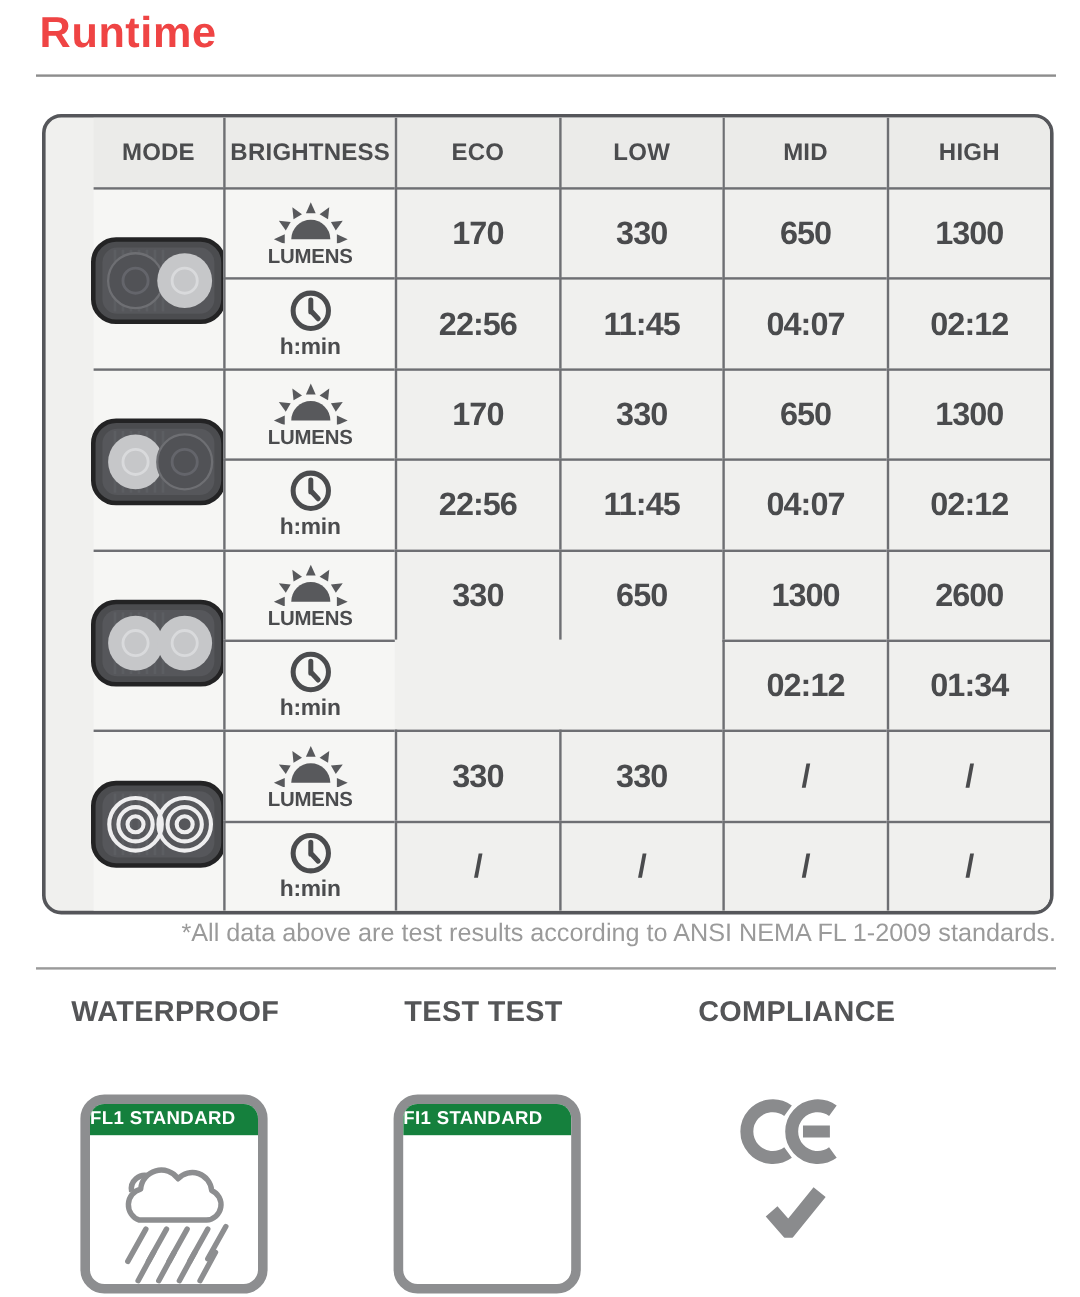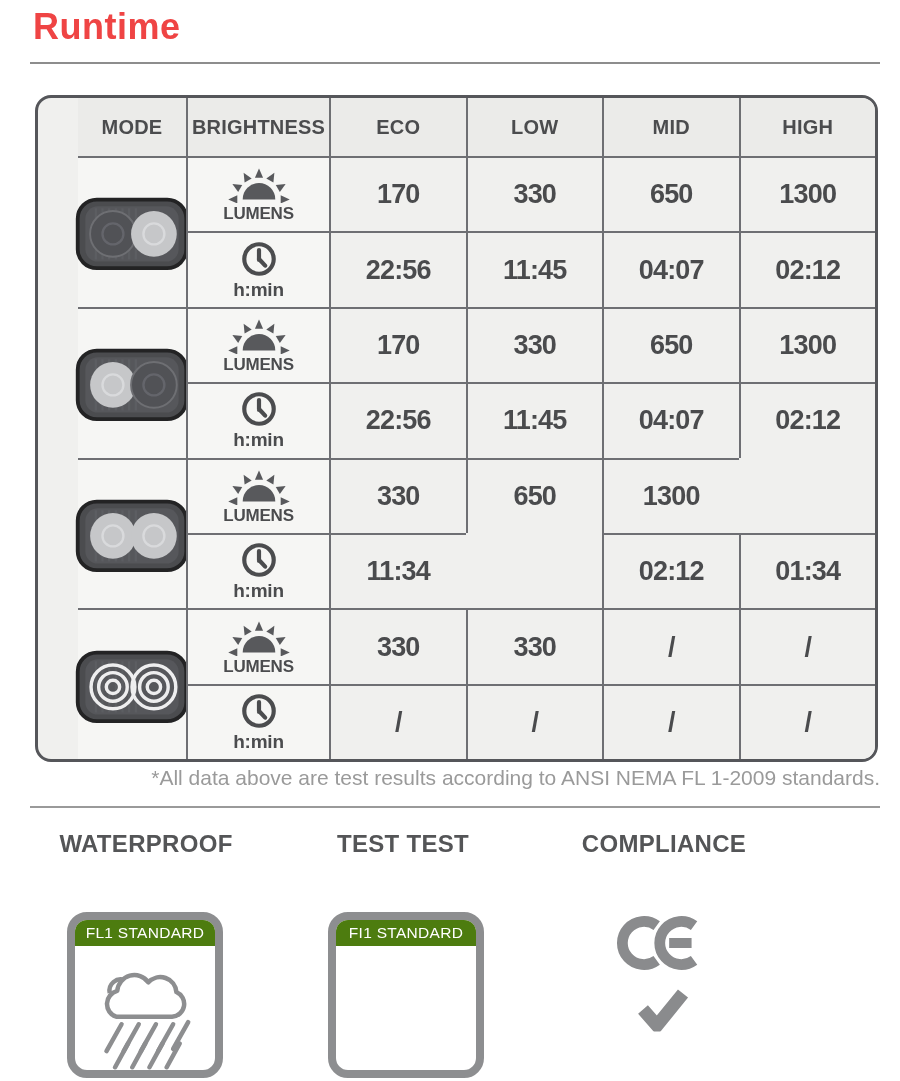--- a/index.html
+++ b/index.html
@@ -53,22 +53,22 @@
   .ct-comp{left:542px;width:244px;}
 
   
   .badge{
     box-sizing:border-box;border:8px solid #8d8e90;border-radius:20px;background:#fff;
     display:flex;flex-direction:column;overflow:hidden;
   }
   .badge-water{left:67px;top:912px;width:156px;height:166px;}
   .badge-drop{left:328px;top:912px;width:156px;height:166px;}
   .badge-band{
-    background:#4d7c0f;color:#ffffff;font-weight:normal;font-size:15.5px;
-    text-align:center;line-height:26px;height:26px;letter-spacing:0.3px;flex:0 0 auto;
+    background:#15803d;color:#ffffff;font-weight:bold;font-size:15.5px;
+    text-align:left;line-height:26px;height:26px;letter-spacing:0.3px;flex:0 0 auto;
   }
   .badge-body{flex:1 1 auto;position:relative;display:flex;align-items:center;justify-content:center;}
   .badge-body svg{width:96%;height:96%;}
   .drop-height{position:absolute;left:14px;top:2px;font-size:31px;color:#8d8e90;font-weight:400;letter-spacing:1px;}
 
   
   .ce-mark{left:616px;top:912px;width:98px;height:62px;}
   .rohs-check{left:637px;top:987px;width:52px;height:45px;}
   .rohs-text{left:583px;top:1077px;width:168px;text-align:center;font-size:32px;font-weight:bold;color:#8a8b8d;letter-spacing:6px;}
 </style>
@@ -280,29 +280,29 @@
   </div>
   <div class="cell bg-val" style="grid-row:6;grid-column:3">
       <span class="val-txt">330</span>
     </div>
   <div class="cell bg-val" style="grid-row:6;grid-column:4">
       <span class="val-txt">650</span>
     </div>
   <div class="cell bg-val" style="grid-row:6;grid-column:5">
       <span class="val-txt">1300</span>
     </div>
+  <div class="cell bg-val" style="grid-row:6;grid-column:6">
+      <span class="val-txt">2600</span>
+    </div>
   <div class="cell bg-light" style="grid-row:7;grid-column:2">
     <svg class="ic-clock">
         <use href="#ic-clock"></use>
       </svg>
     <span class="b-label b-label-time">h:min</span>
   </div>
-  <div class="cell bg-val" style="grid-row:7;grid-column:3">
-      <span class="val-txt">11:34</span>
-    </div>
   <div class="cell bg-val" style="grid-row:7;grid-column:5">
       <span class="val-txt">02:12</span>
     </div>
   <div class="cell bg-val" style="grid-row:7;grid-column:6">
       <span class="val-txt">01:34</span>
     </div>
 
   <div class="cell bg-light no-l" style="grid-row:8 / span 2;grid-column:1">
     <svg class="lamp" viewBox="0 0 120 84">
       <use href="#g-lamp-body"></use>

